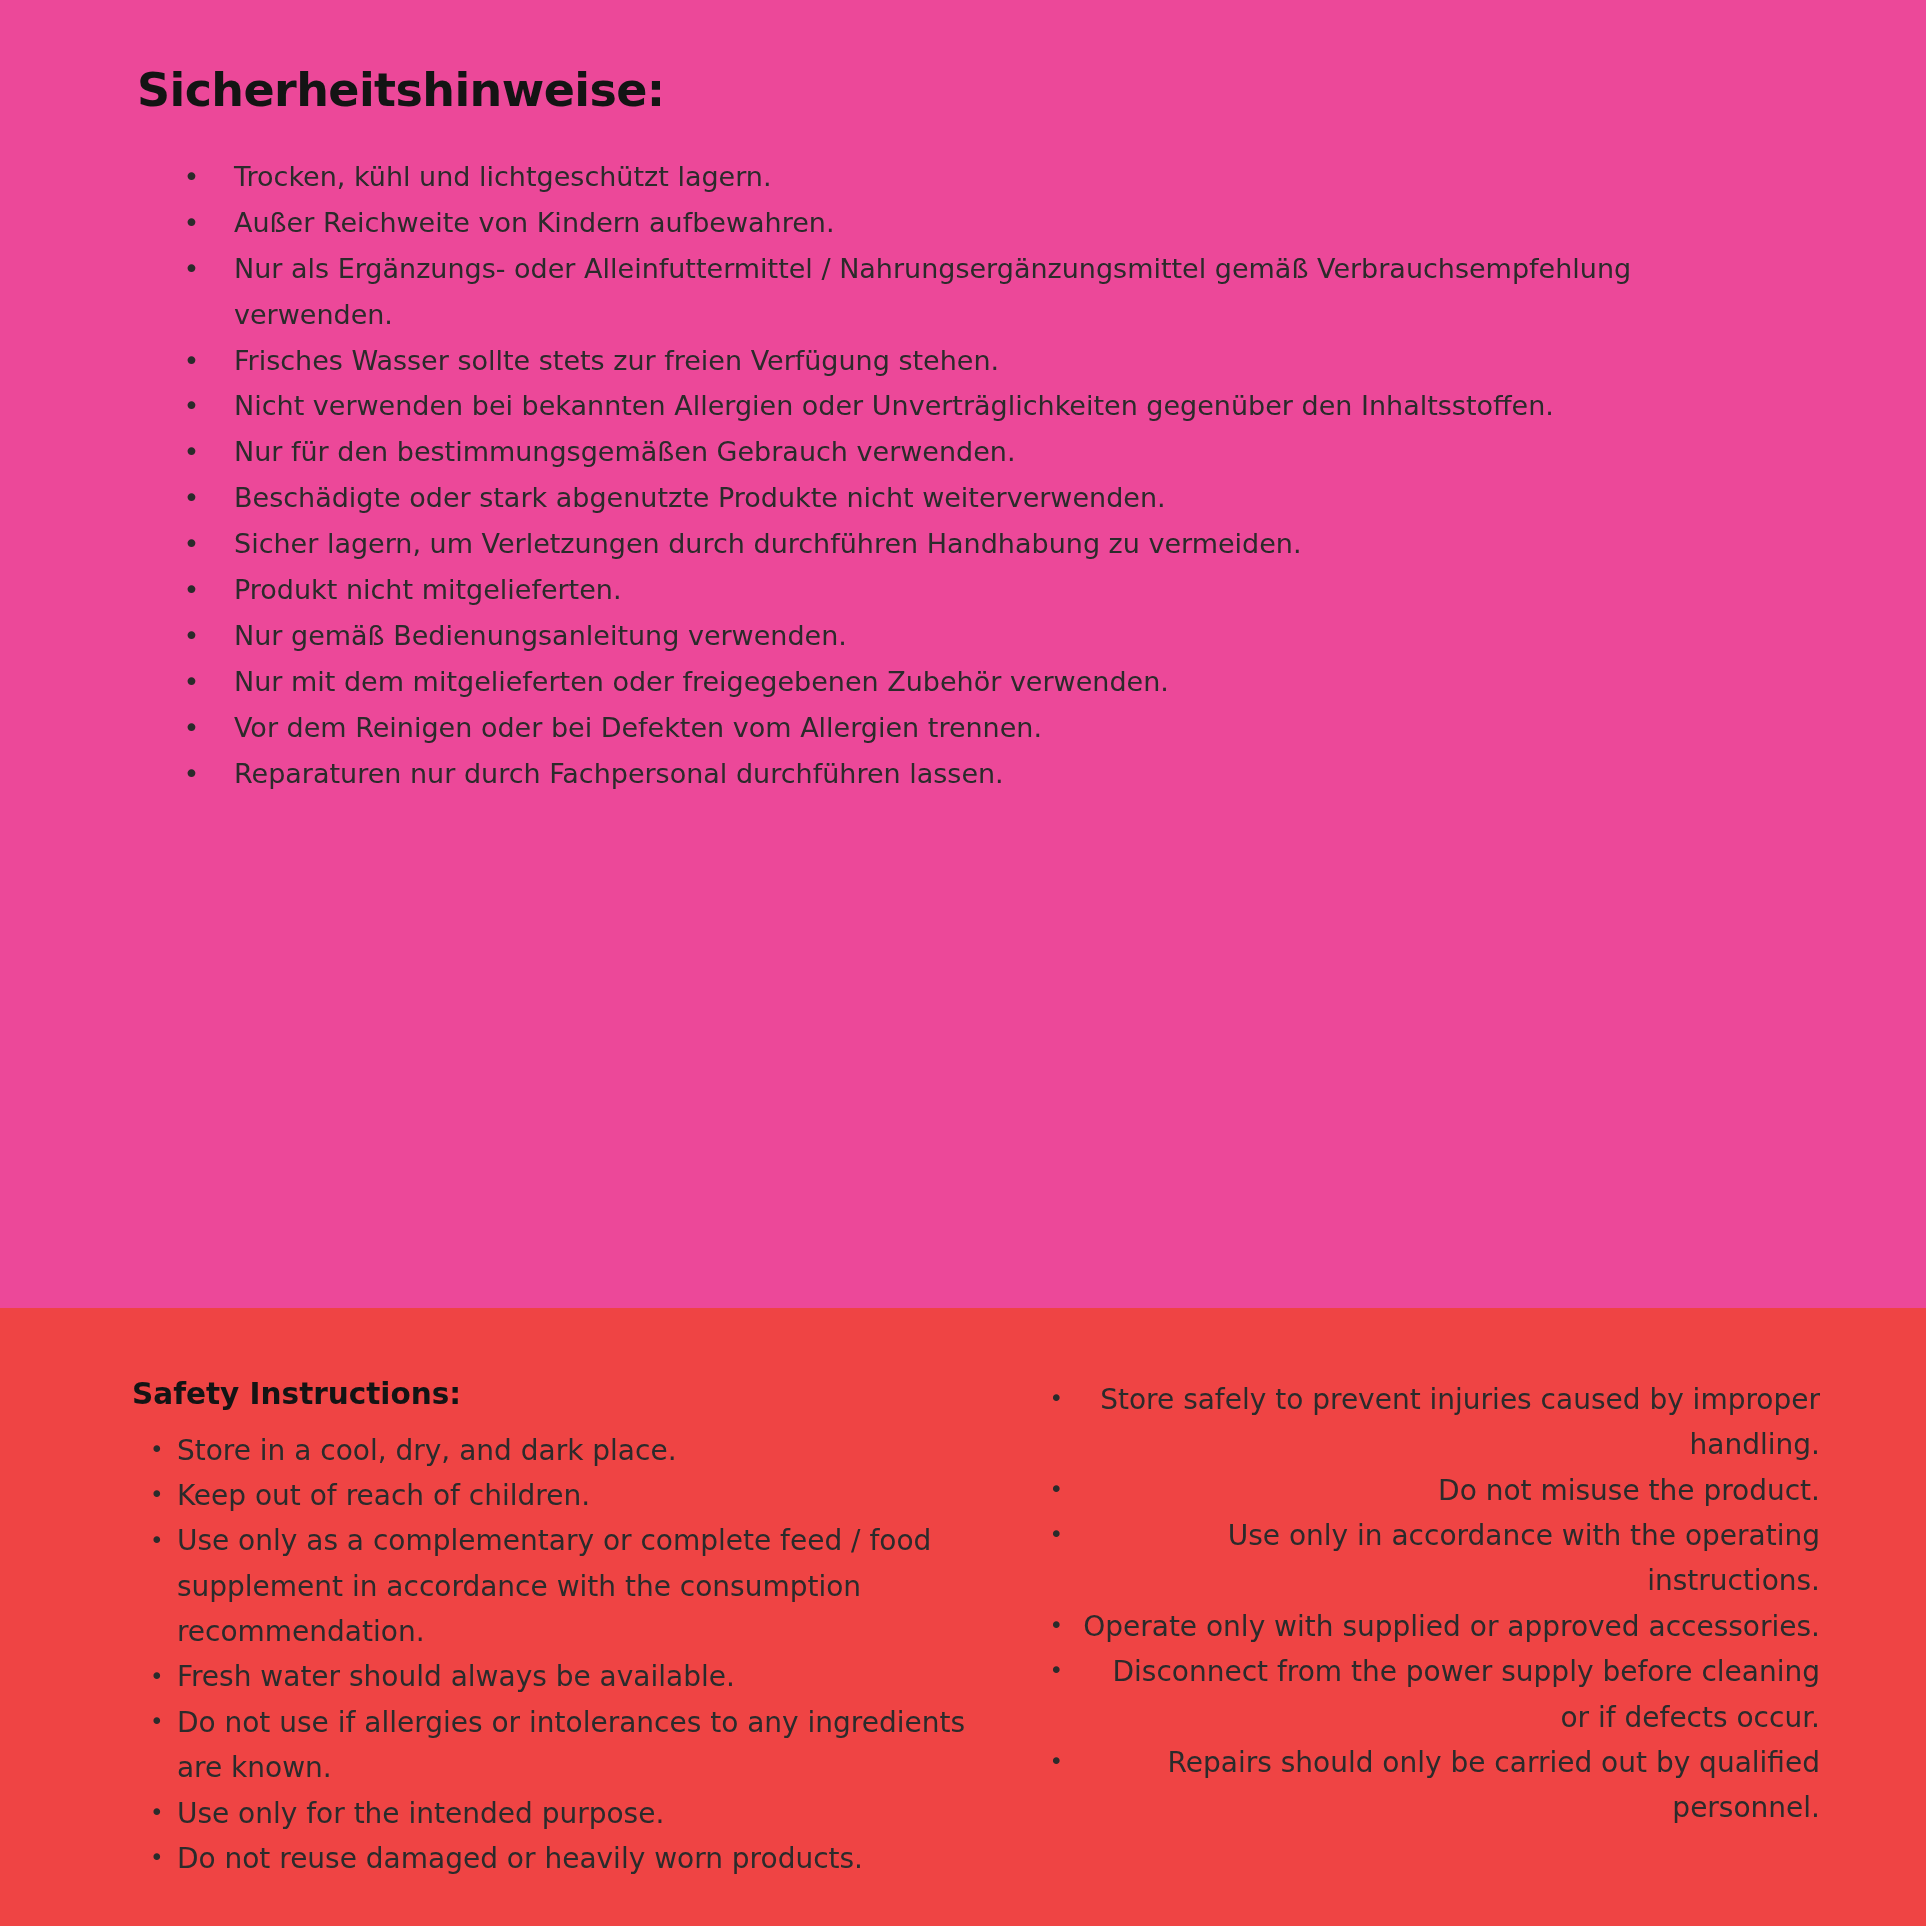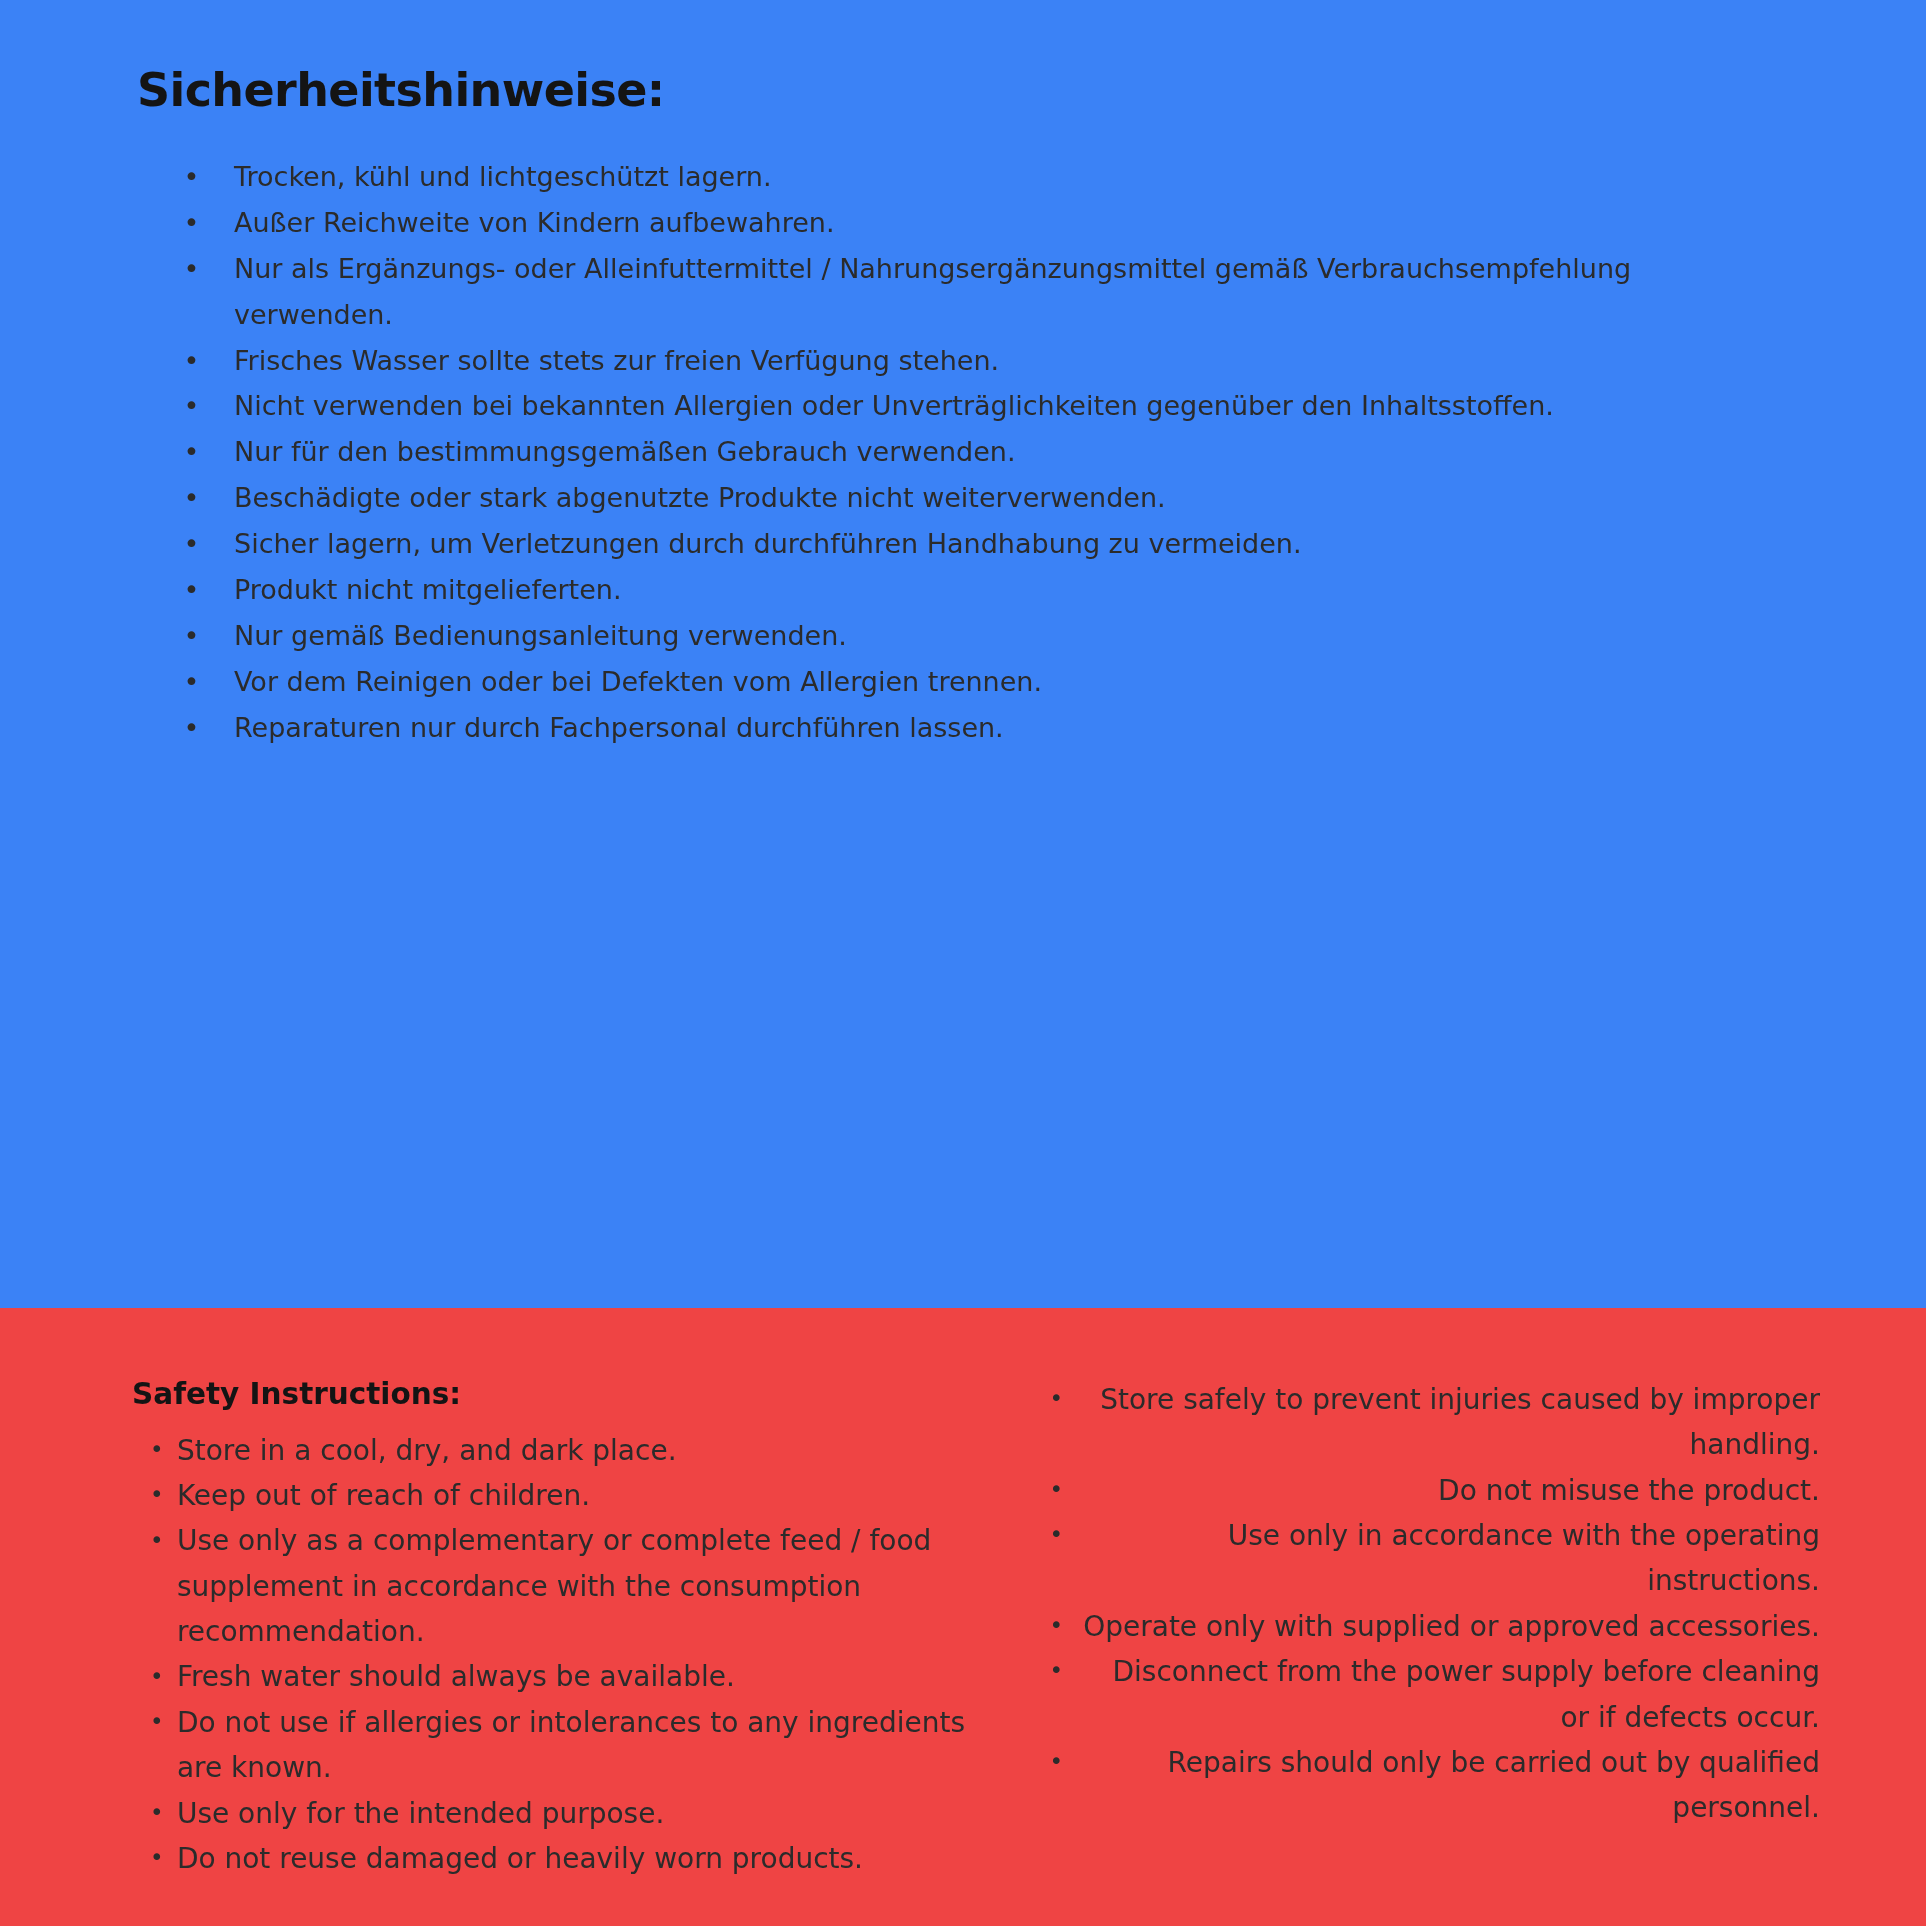--- a/index.html
+++ b/index.html
@@ -19,21 +19,21 @@
     height: 1926px;
     display: flex;
     flex-direction: column;
   }
 
   
   .german-section {
     box-sizing: border-box;
     height: 1308px;
     padding: 63px 109px 0 137px;
-    background: #3b82f6;
+    background: #ec4899;
   }
   .german-title {
     margin: 0 0 37px 0;
     font-size: 46px;
     font-weight: 700;
     color: #141414;
     letter-spacing: -0.6px;
   }
   .german-list {
     list-style: none;
@@ -112,20 +112,21 @@
       <li>Trocken, kühl und lichtgeschützt lagern.</li>
       <li>Außer Reichweite von Kindern aufbewahren.</li>
       <li>Nur als Ergänzungs- oder Alleinfuttermittel / Nahrungsergänzungsmittel gemäß Verbrauchsempfehlung verwenden.</li>
       <li>Frisches Wasser sollte stets zur freien Verfügung stehen.</li>
       <li>Nicht verwenden bei bekannten Allergien oder Unverträglichkeiten gegenüber den Inhaltsstoffen.</li>
       <li>Nur für den bestimmungsgemäßen Gebrauch verwenden.</li>
       <li>Beschädigte oder stark abgenutzte Produkte nicht weiterverwenden.</li>
       <li>Sicher lagern, um Verletzungen durch durchführen Handhabung zu vermeiden.</li>
       <li>Produkt nicht mitgelieferten.</li>
       <li>Nur gemäß Bedienungsanleitung verwenden.</li>
+      <li>Nur mit dem mitgelieferten oder freigegebenen Zubehör verwenden.</li>
       <li>Vor dem Reinigen oder bei Defekten vom Allergien trennen.</li>
       <li>Reparaturen nur durch Fachpersonal durchführen lassen.</li>
     </ul>
   </section>
 
   <section class="english-section">
 
     <div class="col-left">
       <h2 class="english-title">Safety Instructions:</h2>
       <ul class="english-list">

